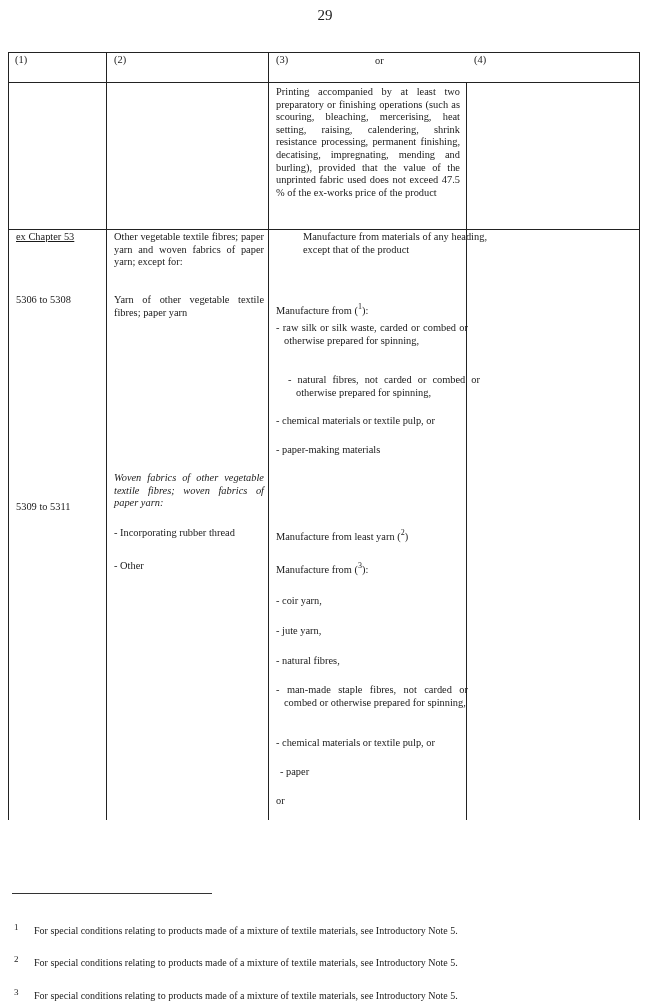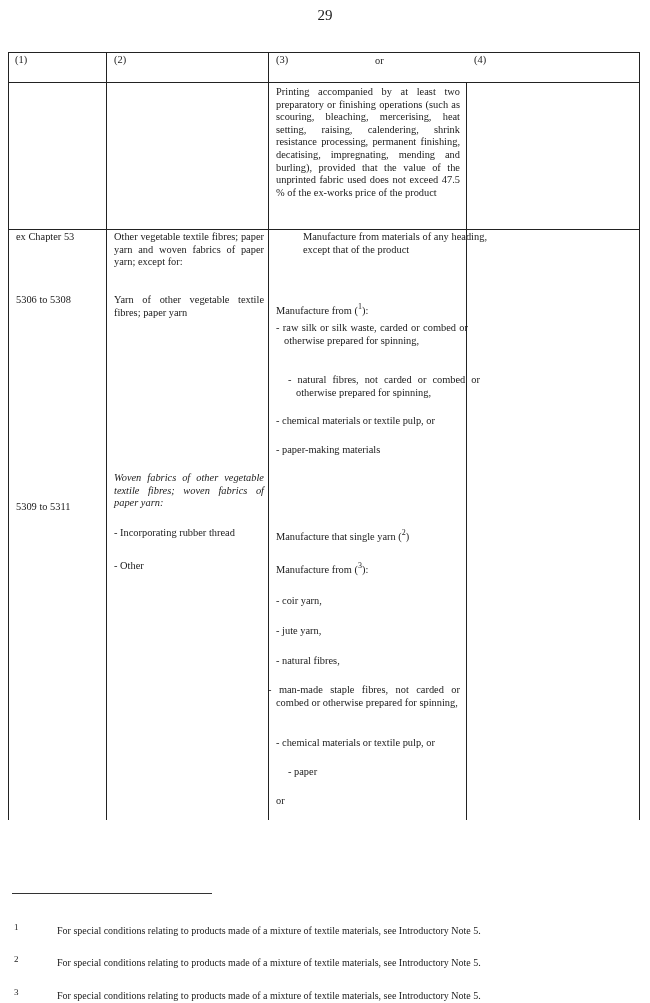--- a/index.html
+++ b/index.html
@@ -16,21 +16,21 @@
     }
     .vline { position: absolute; width: 1px; background: #222; }
     .hline { position: absolute; height: 1px; background: #222; }
     .cell { position: absolute; }
     .j { text-align: justify; text-align-last: left; }
     sup.fn { font-size: 8px; vertical-align: 5px; line-height: 0; }
     .item { padding-left: 8px; text-indent: -8px; }
     .footrule { position: absolute; left: 12px; width: 200px; top: 893px; height: 1px; background: #333; }
     .footnote { position: absolute; left: 14px; width: 600px; font-size: 10px; line-height: 12px; }
     .footnote .num { position: absolute; left: 0; top: -4px; font-size: 9px; }
-    .footnote .txt { position: absolute; left: 20px; top: 0; white-space: nowrap; margin-left: 23px; }
+    .footnote .txt { position: absolute; left: 20px; top: 0; white-space: nowrap; }
   </style>
 </head>
 <body>
 
 <div class="page-num">29</div>
 
 <div>
 
   <div class="hline" style="left:8px; width:632px; top:52px;"></div>
   <div class="hline" style="left:8px; width:632px; top:82px;"></div>
@@ -43,52 +43,52 @@
   <div class="vline" style="left:639px; top:52px; height:768px;"></div>
 
   <div class="cell" style="left:15px; top:54px;">(1)</div>
   <div class="cell" style="left:114px; top:54px;">(2)</div>
   <div class="cell" style="left:276px; top:54px;">(3)</div>
   <div class="cell" style="left:375px; top:55px;">or</div>
   <div class="cell" style="left:474px; top:54px;">(4)</div>
 
   <div class="cell j" style="left:276px; top:86px; width:184px;">Printing accompanied by at least two preparatory or finishing operations (such as scouring, bleaching, mercerising, heat setting, raising, calendering, shrink resistance processing, permanent finishing, decatising, impregnating, mending and burling), provided that the value of the unprinted fabric used does not exceed 47.5 % of the ex-works price of the product</div>
 
-  <div class="cell" style="left:16px; top:231px;">ex Chapter 53</div>
+  <div class="cell" style="left:16px; top:231px;text-decoration:underline;">ex Chapter 53</div>
   <div class="cell j" style="left:114px; top:231px; width:150px;">Other vegetable textile fibres; paper yarn and woven fabrics of paper yarn; except for:</div>
   <div class="cell j" style="left:276px; top:231px; width:184px;margin-left:27px;">Manufacture from materials of any heading, except that of the product</div>
 
   <div class="cell" style="left:16px; top:294px;">5306 to 5308</div>
   <div class="cell j" style="left:114px; top:294px; width:150px;">Yarn of other vegetable textile fibres; paper yarn</div>
   <div class="cell" style="left:276px; top:298px;margin-top:7px;">
     <span>Manufacture from (</span><sup class="fn">1</sup><span>):</span>
   </div>
   <div class="cell j item" style="left:276px; top:322px; width:184px;">- raw silk or silk waste, carded or combed or otherwise prepared for spinning,</div>
   <div class="cell j item" style="left:288px; top:374px; width:184px;">- natural fibres, not carded or combed or otherwise prepared for spinning,</div>
   <div class="cell item" style="left:276px; top:415px; width:184px;">- chemical materials or textile pulp, or</div>
   <div class="cell item" style="left:276px; top:444px; width:184px;">- paper-making materials</div>
 
   <div class="cell" style="left:16px; top:472px;margin-top:29px;">5309 to 5311</div>
   <div class="cell j" style="left:114px; top:472px; width:150px;font-style:italic;">Woven fabrics of other vegetable textile fibres; woven fabrics of paper yarn:</div>
 
   <div class="cell" style="left:114px; top:527px;">- Incorporating rubber thread</div>
   <div class="cell" style="left:276px; top:531px;">
-    <span>Manufacture that single yarn (</span><sup class="fn">2</sup><span>)</span>
+    <span>Manufacture from least yarn (</span><sup class="fn">2</sup><span>)</span>
   </div>
 
   <div class="cell" style="left:114px; top:560px;">- Other</div>
   <div class="cell" style="left:276px; top:564px;">
     <span>Manufacture from (</span><sup class="fn">3</sup><span>):</span>
   </div>
   <div class="cell item" style="left:276px; top:595px; width:184px;">- coir yarn,</div>
   <div class="cell item" style="left:276px; top:625px; width:184px;">- jute yarn,</div>
   <div class="cell item" style="left:276px; top:655px; width:184px;">- natural fibres,</div>
-  <div class="cell j item" style="left:268px; top:684px; width:184px;">- man-made staple fibres, not carded or combed or otherwise prepared for spinning,</div>
+  <div class="cell j item" style="left:276px; top:684px; width:184px;">- man-made staple fibres, not carded or combed or otherwise prepared for spinning,</div>
   <div class="cell item" style="left:276px; top:737px; width:184px;">- chemical materials or textile pulp, or</div>
-  <div class="cell item" style="left:288px; top:766px; width:184px;">- paper</div>
+  <div class="cell item" style="left:280px; top:766px; width:184px;">- paper</div>
   <div class="cell" style="left:276px; top:795px;">or</div>
 </div>
 
 <div class="footrule"></div>
 
 <div class="footnote" style="top:925px;">
   <span class="num">1</span>
   <span class="txt">For special conditions relating to products made of a mixture of textile materials, see Introductory Note 5.</span>
 </div>
 <div class="footnote" style="top:957px;">

